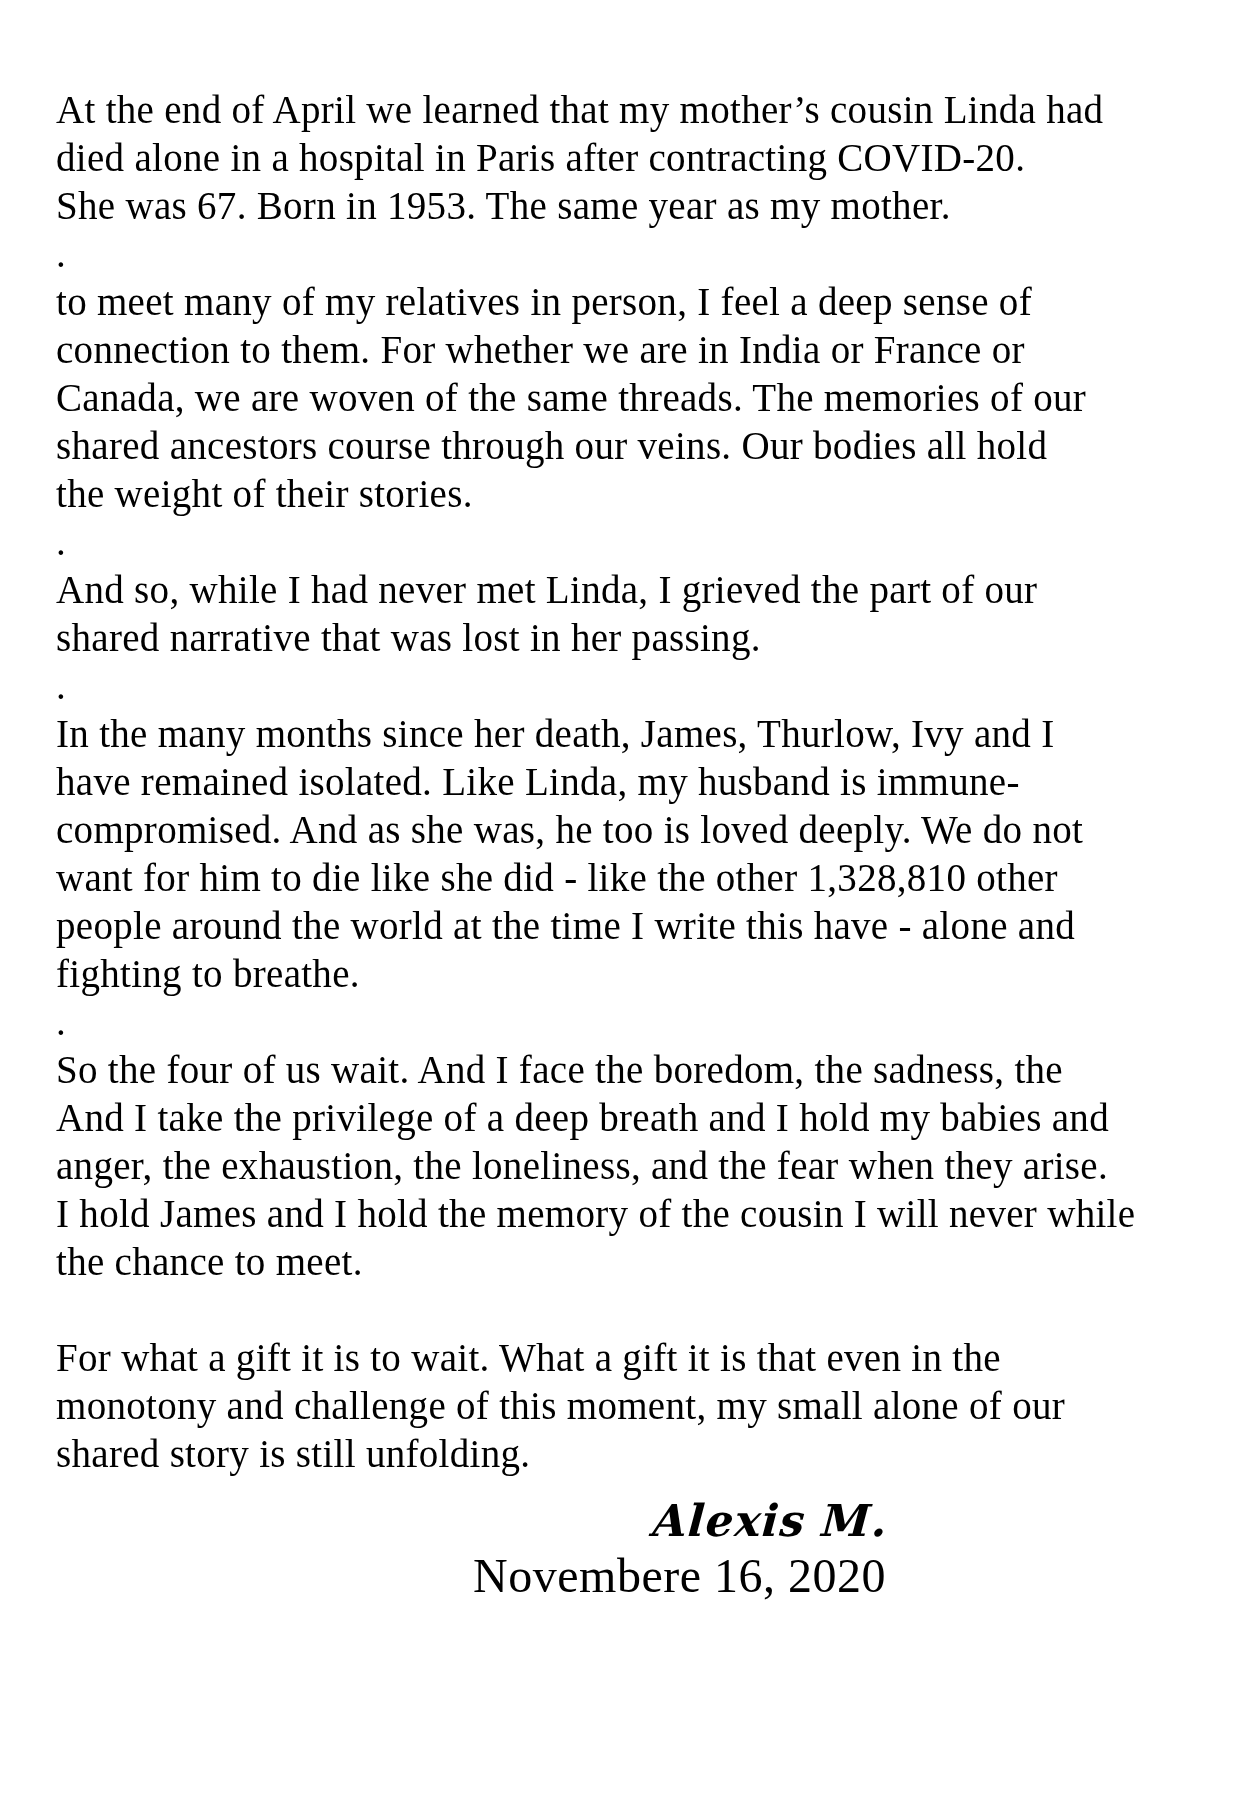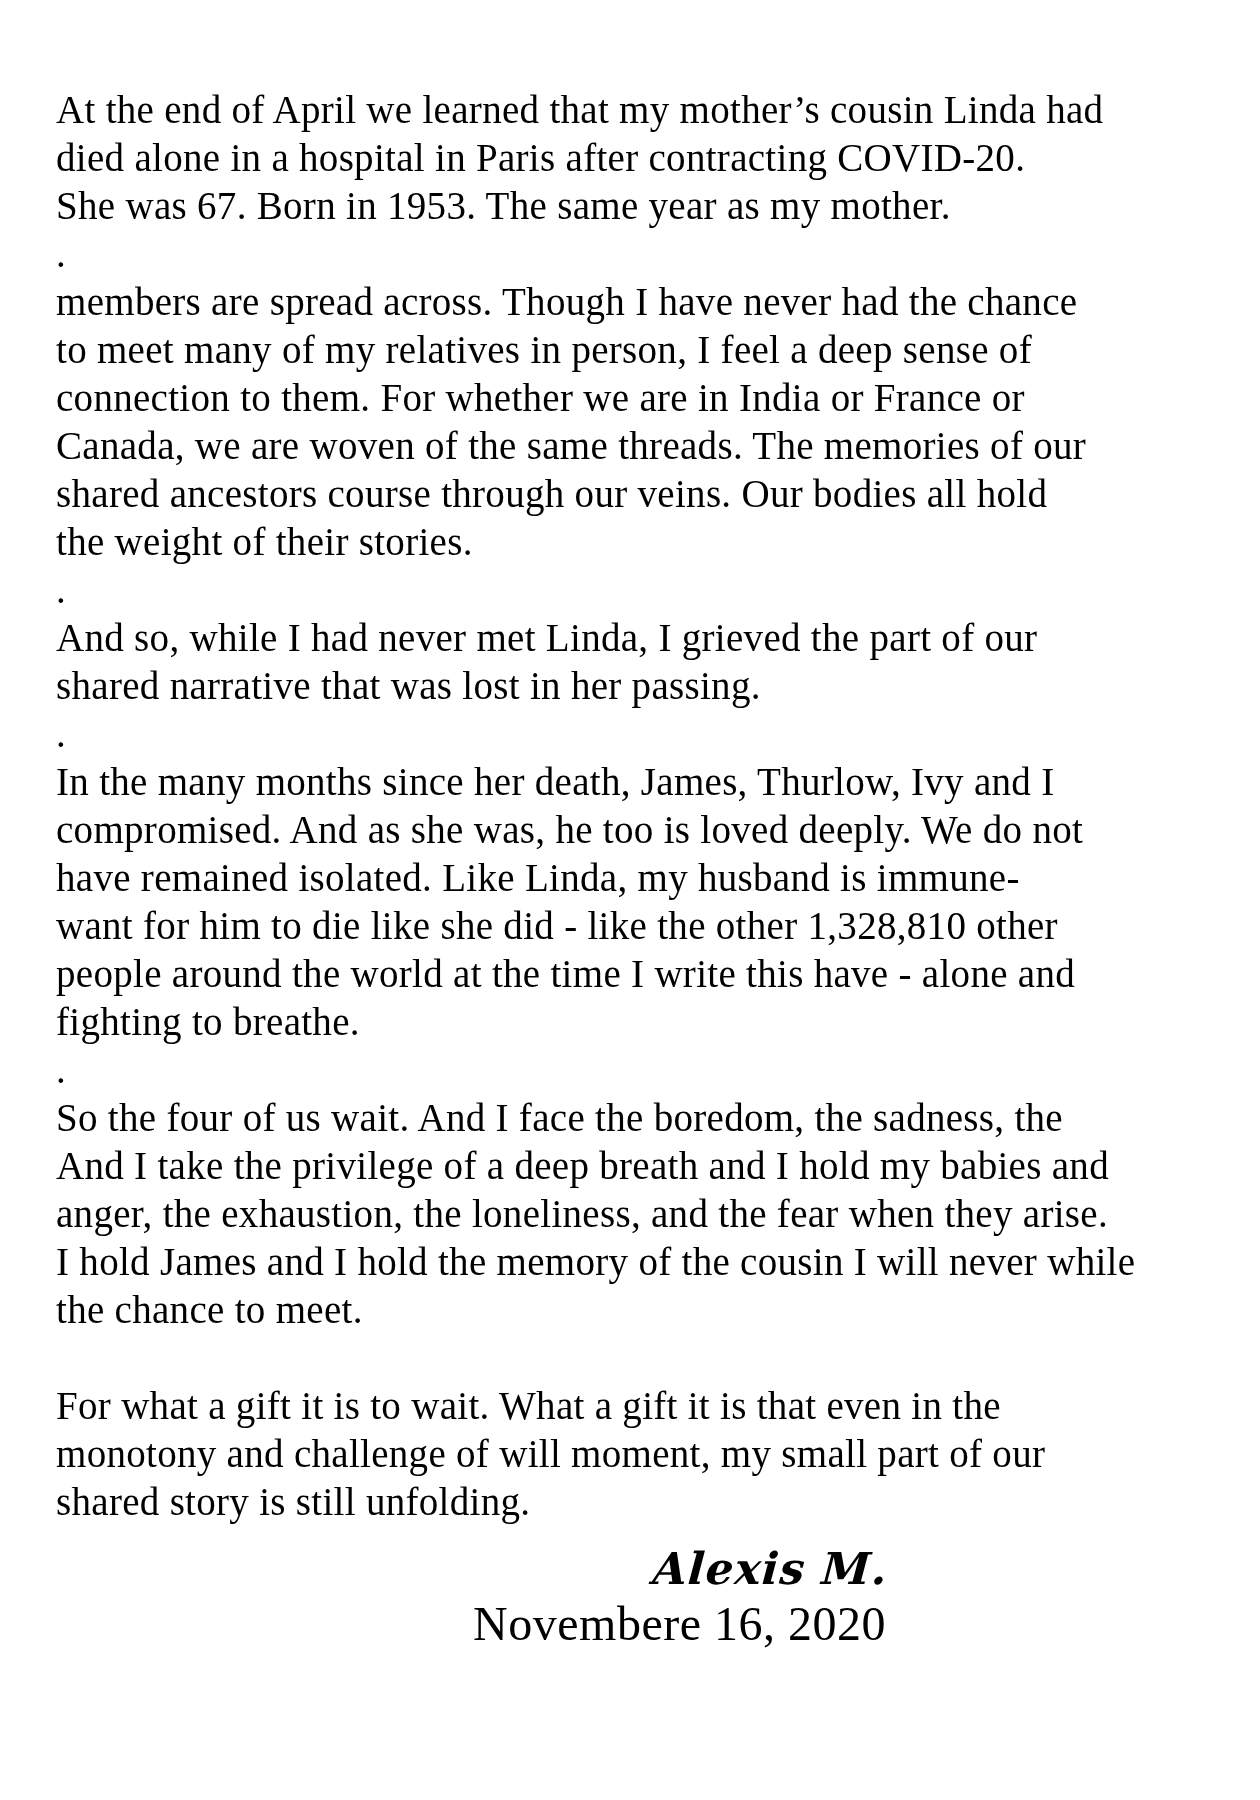--- a/index.html
+++ b/index.html
@@ -56,45 +56,44 @@
 </style>
 </head>
 <body>
 
 <div class="page">
   <div class="letter-body">
       <div class="line">At the end of April we learned that my mother’s cousin Linda had</div>
       <div class="line">died alone in a hospital in Paris after contracting COVID-20.</div>
       <div class="line">She was 67. Born in 1953. The same year as my mother.</div>
       <div class="line dot-line">.</div>
-      <div class="line">members are spread across. Though I have never had the chance</div>
       <div class="line">to meet many of my relatives in person, I feel a deep sense of</div>
       <div class="line">connection to them. For whether we are in India or France or</div>
       <div class="line">Canada, we are woven of the same threads. The memories of our</div>
       <div class="line">shared ancestors course through our veins. Our bodies all hold</div>
       <div class="line">the weight of their stories.</div>
       <div class="line dot-line">.</div>
       <div class="line">And so, while I had never met Linda, I grieved the part of our</div>
       <div class="line">shared narrative that was lost in her passing.</div>
       <div class="line dot-line">.</div>
       <div class="line">In the many months since her death, James, Thurlow, Ivy and I</div>
+      <div class="line">have remained isolated. Like Linda, my husband is immune-</div>
       <div class="line">compromised. And as she was, he too is loved deeply. We do not</div>
-      <div class="line">have remained isolated. Like Linda, my husband is immune-</div>
       <div class="line">want for him to die like she did - like the other 1,328,810 other</div>
       <div class="line">people around the world at the time I write this have - alone and</div>
       <div class="line">fighting to breathe.</div>
       <div class="line dot-line">.</div>
       <div class="line">So the four of us wait. And I face the boredom, the sadness, the</div>
       <div class="line">And I take the privilege of a deep breath and I hold my babies and</div>
       <div class="line">anger, the exhaustion, the loneliness, and the fear when they arise.</div>
       <div class="line">I hold James and I hold the memory of the cousin I will never while</div>
       <div class="line">the chance to meet.</div>
       <div class="line">&nbsp;</div>
       <div class="line">For what a gift it is to wait. What a gift it is that even in the</div>
-      <div class="line">monotony and challenge of will moment, my small part of our</div>
+      <div class="line">monotony and challenge of this moment, my small alone of our</div>
       <div class="line">shared story is still unfolding.</div>
     </div>
 
   <div class="closing">
     <div>
       <span class="signature-name">Alexis M.</span>
     </div>
     <div class="signature-date">Novembere 16, 2020</div>
   </div>
 </div>

